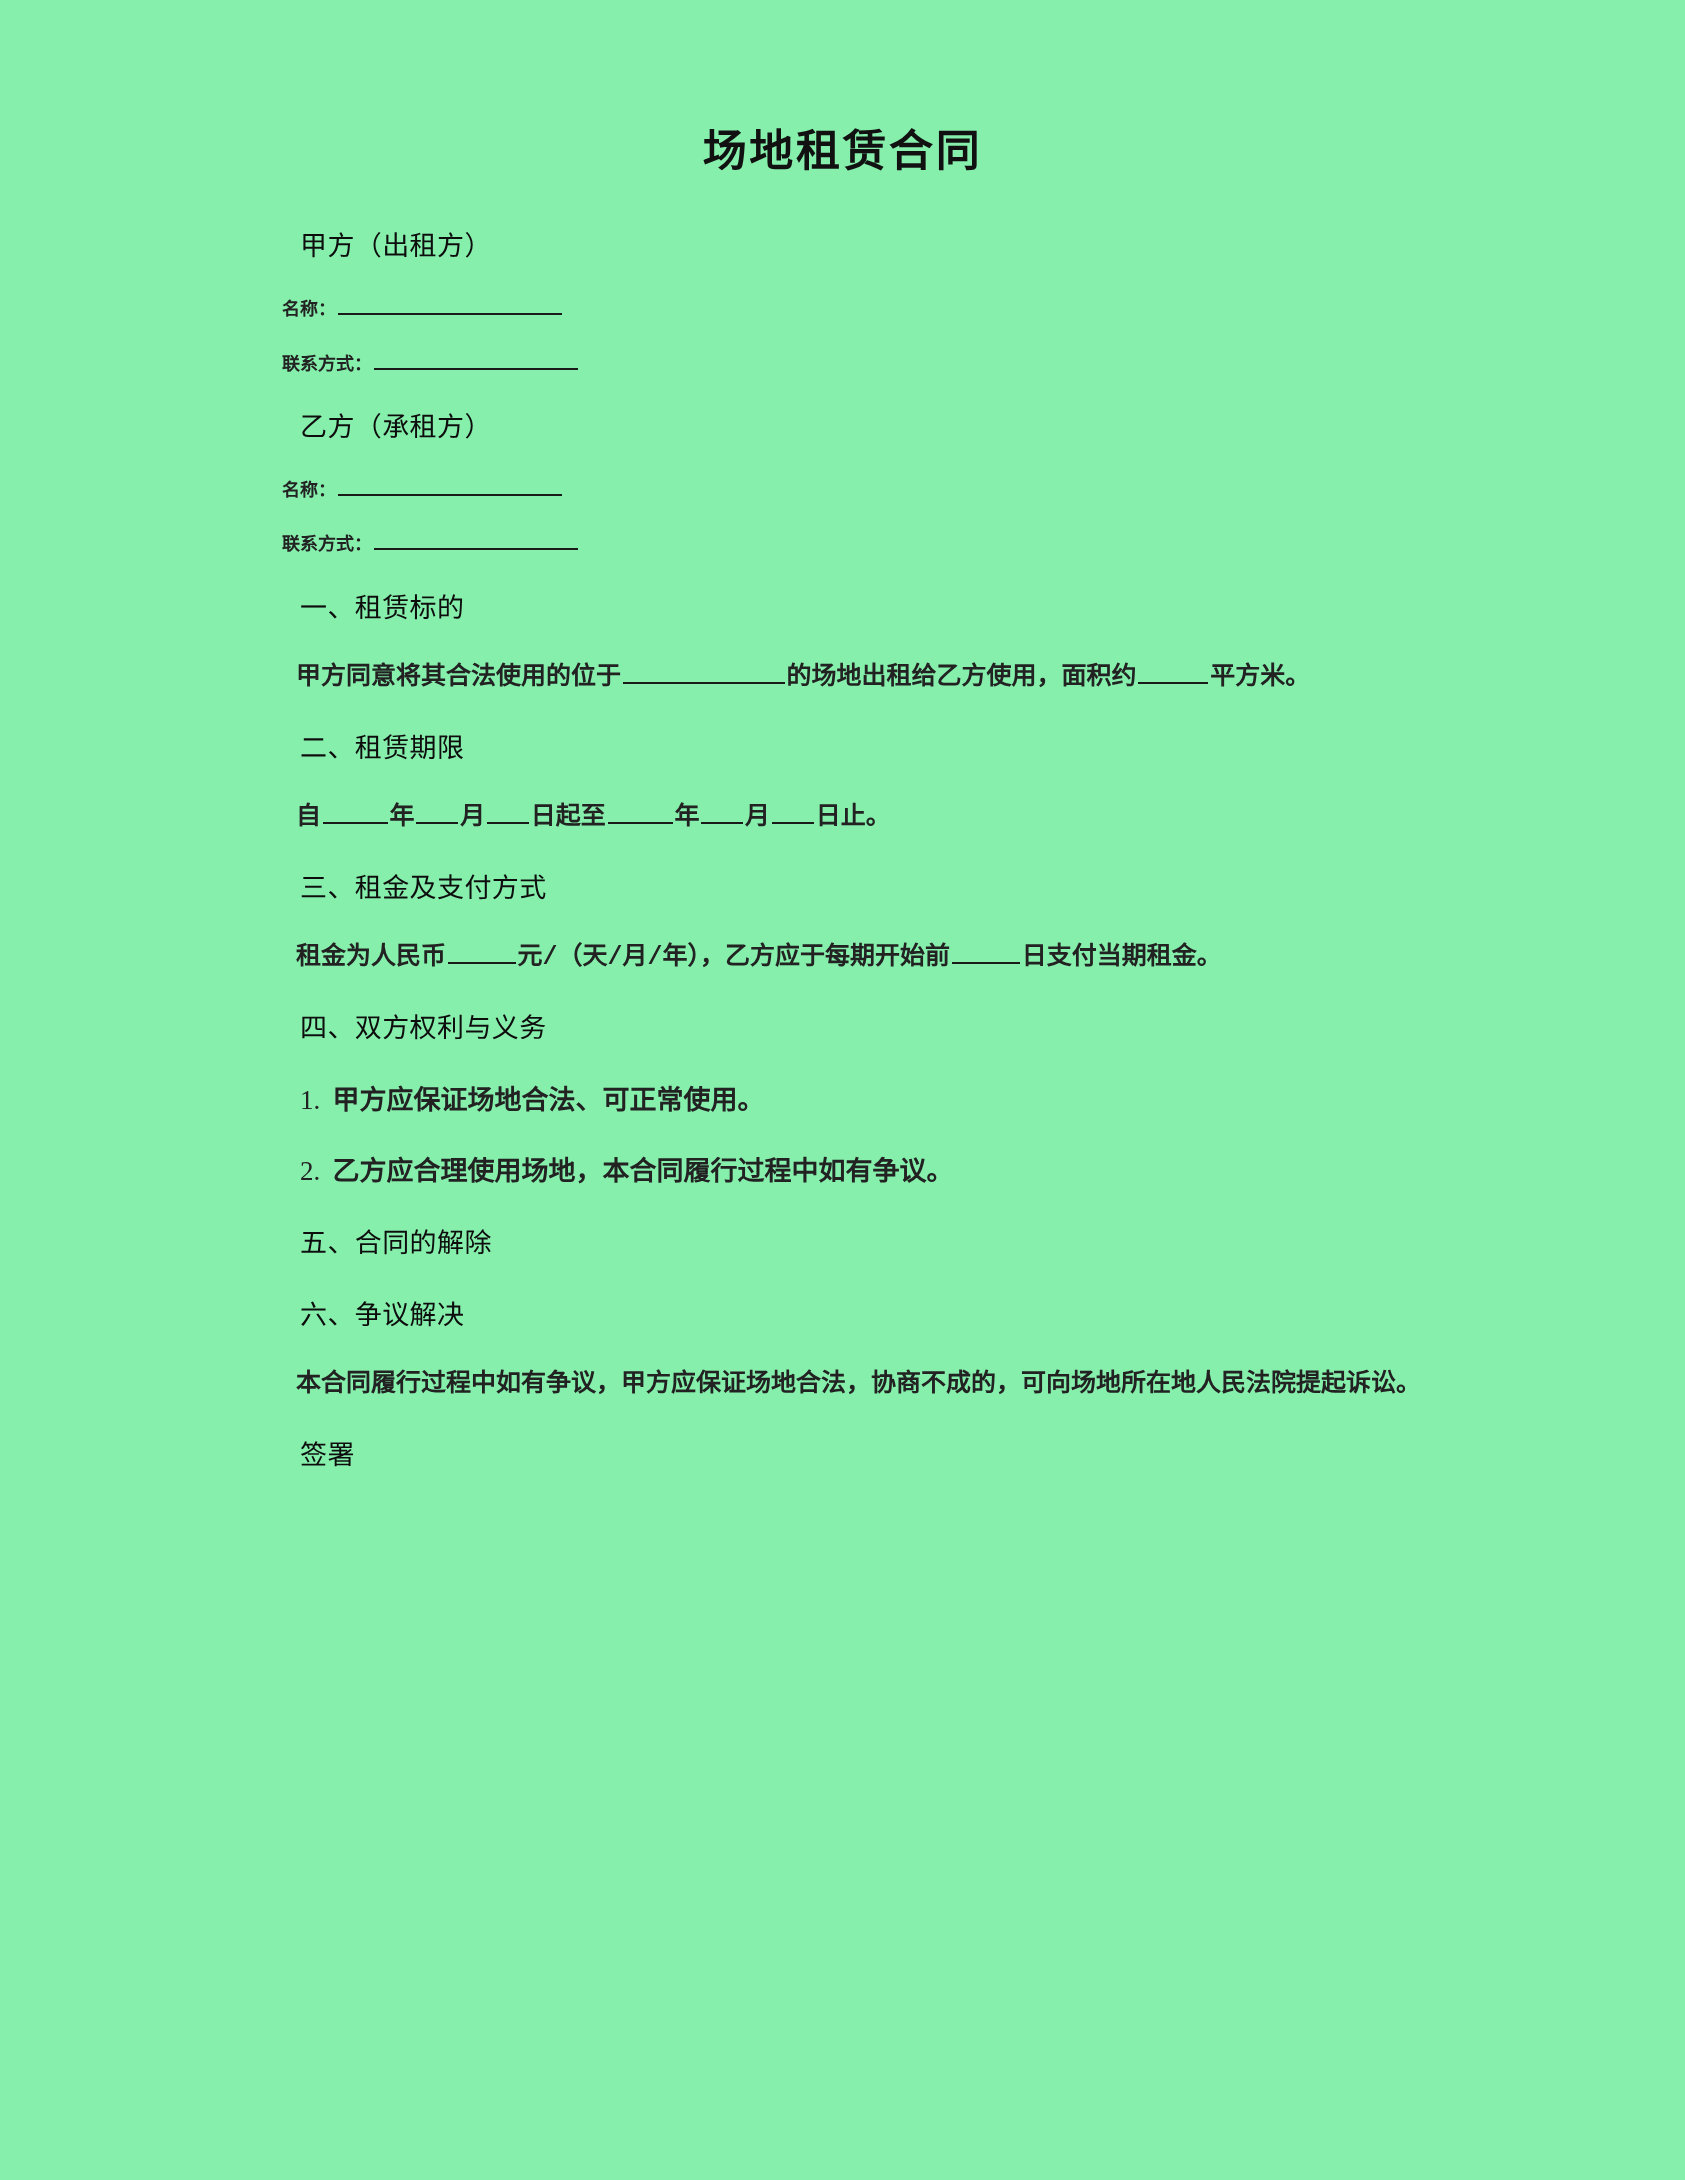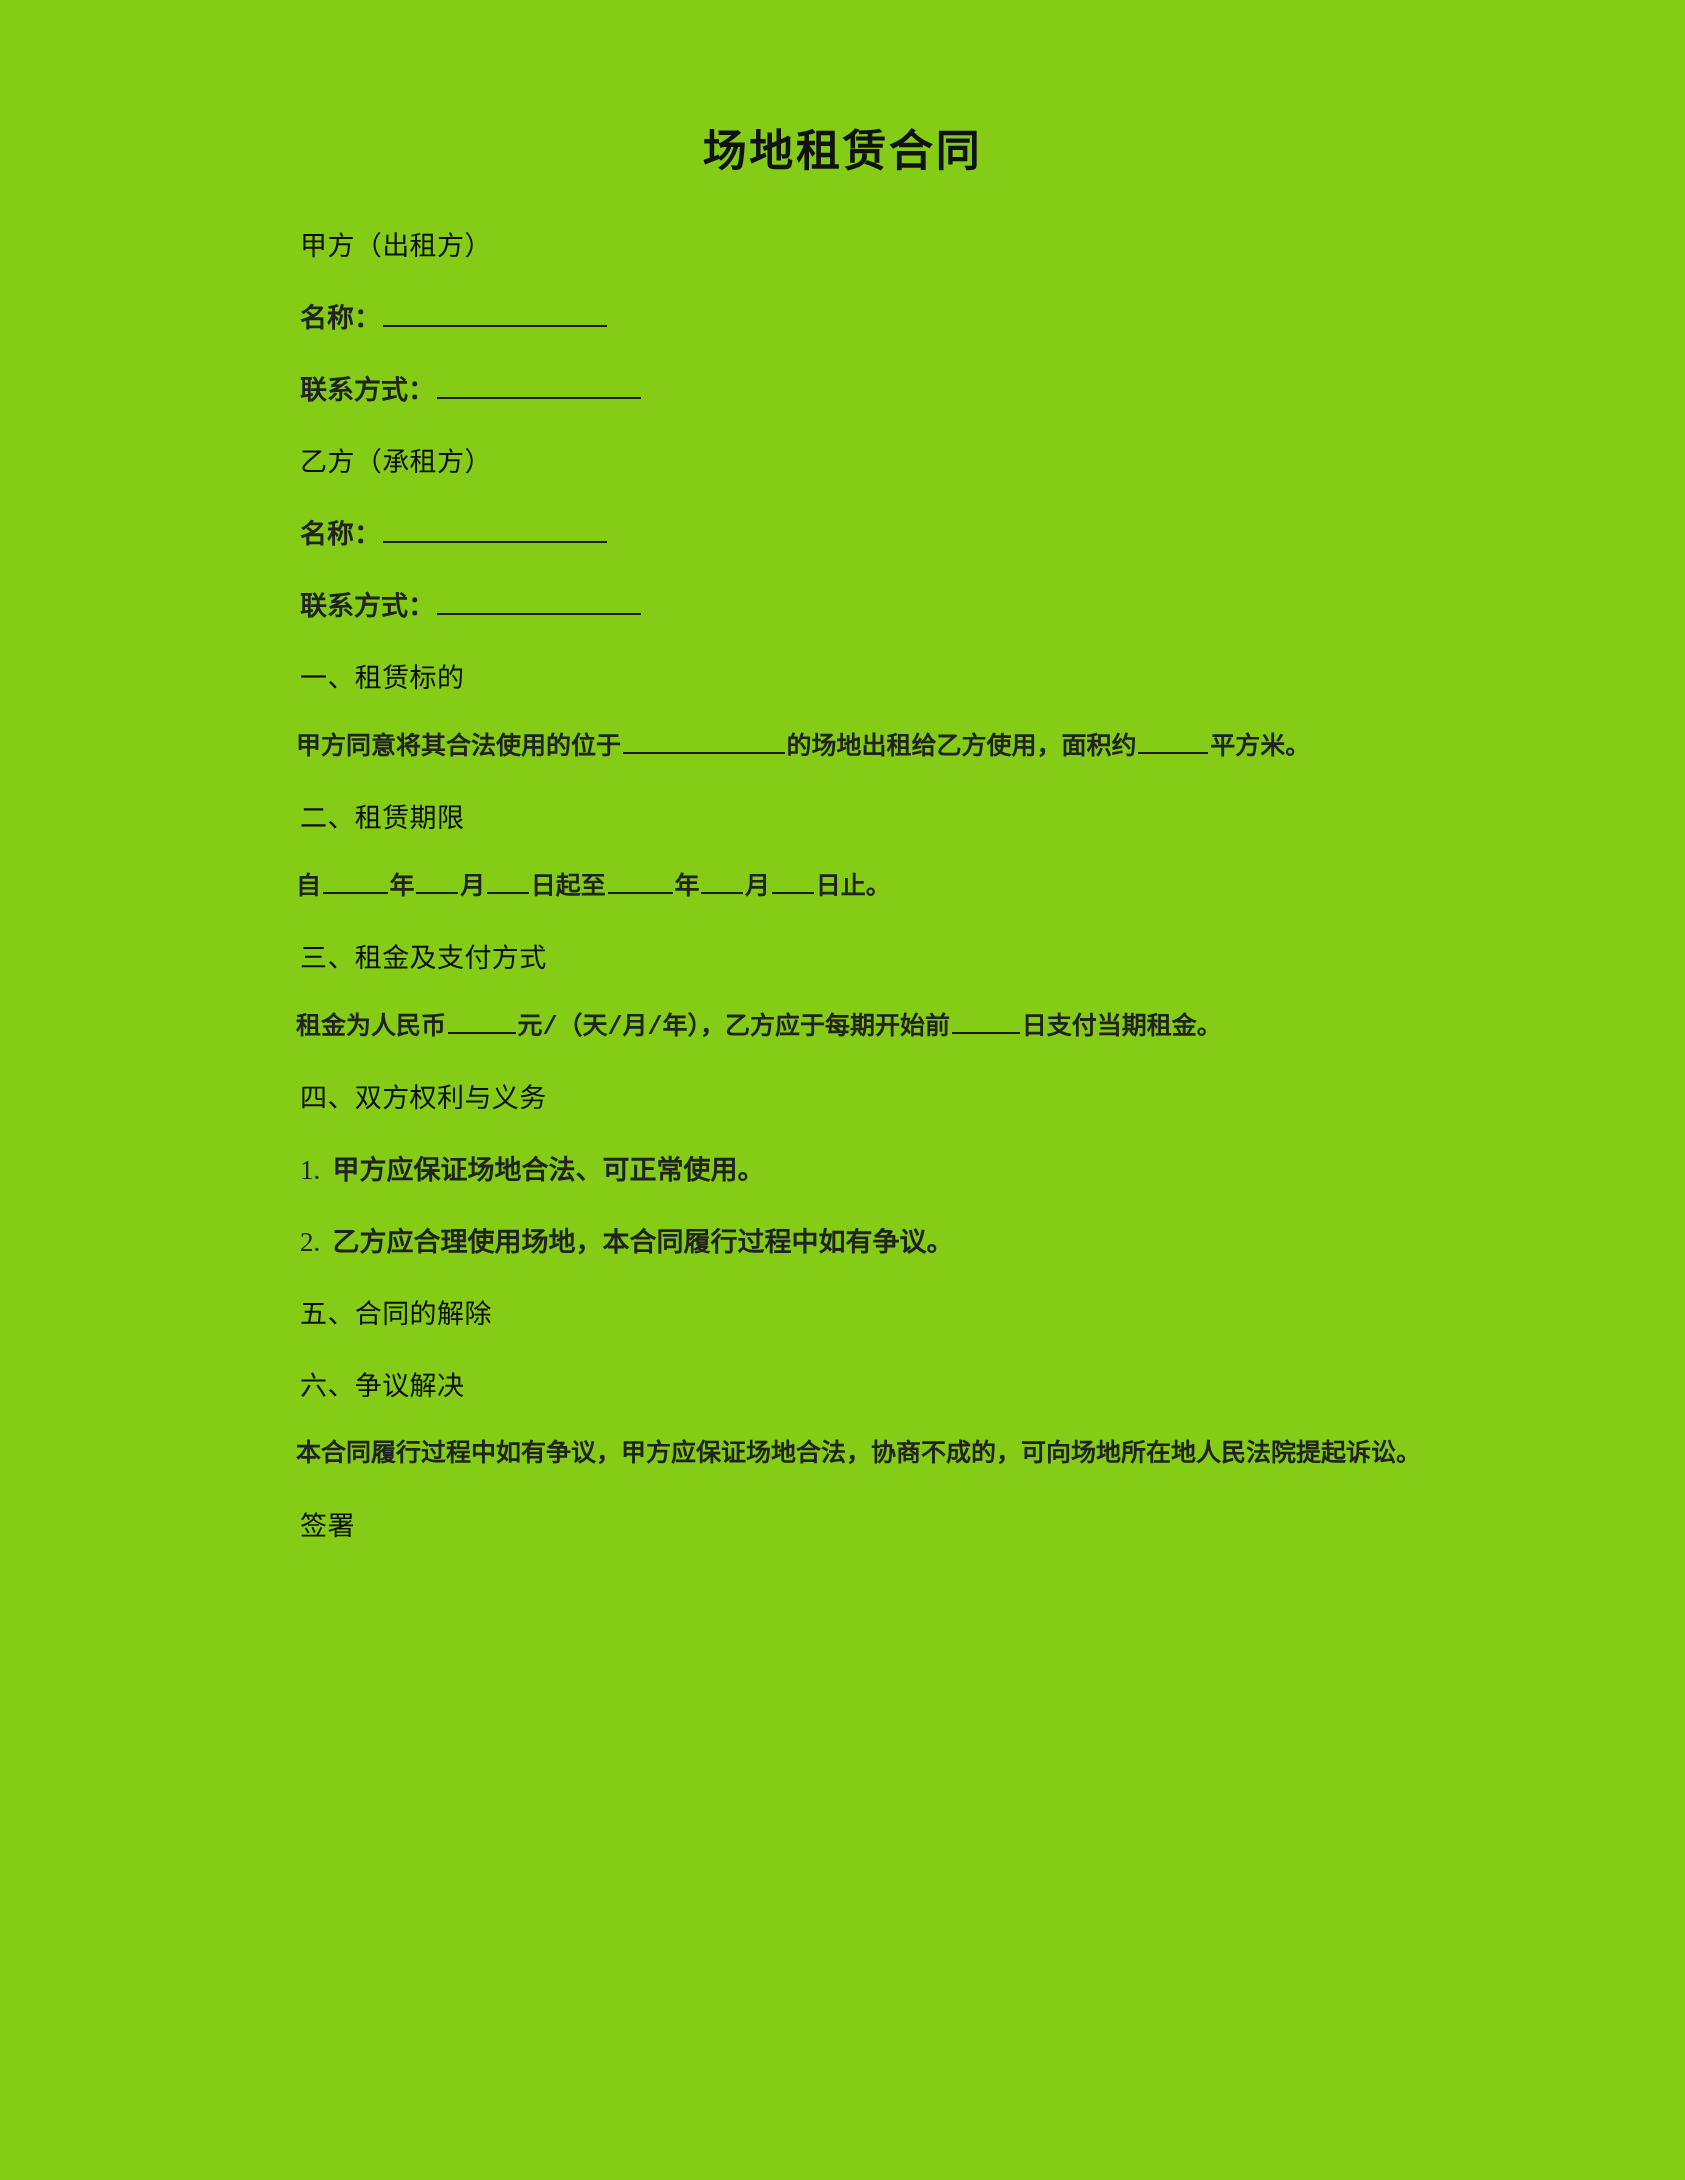--- a/index.html
+++ b/index.html
@@ -13,21 +13,21 @@
     height: 2180px;
     font-family: "Liberation Serif", "DejaVu Serif", serif;
     color: #1a1a1a;
     overflow: hidden;
   }
 
   .page {
     position: relative;
     width: 1685px;
     height: 2180px;
-    background: #84cc16;
+    background: #86efac;
     box-sizing: border-box;
   }
 
   
   .doc-title {
     text-align: center;
     font-size: 44px;
     font-weight: bold;
     letter-spacing: 2.6px;
     margin: 0;
@@ -63,21 +63,21 @@
     line-height: 1.95;
     margin: 0 0 19.3px 0;
     text-indent: 2em;
     font-weight: normal;
     color: #0d0d0d;
     letter-spacing: 0.4px;
   }
 
   
   .field-row {
-    font-size: 27px;
+    font-size: 18px;
     line-height: 1.95;
     margin: 0 0 19.3px 0;
     text-indent: 2em;
     font-weight: 600;
     color: #222222;
     white-space: nowrap;
   }
   .field-label {
     display: inline;
   }

